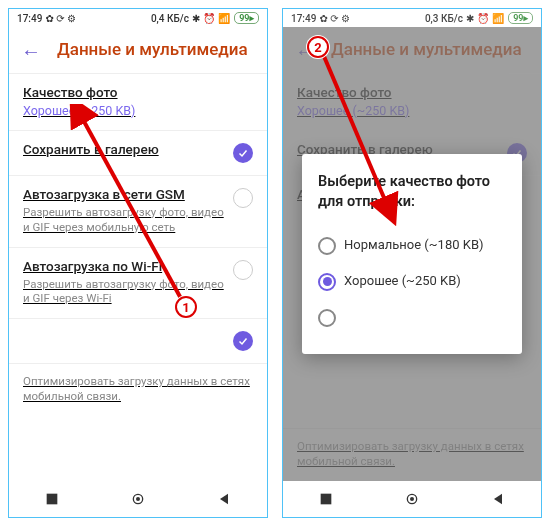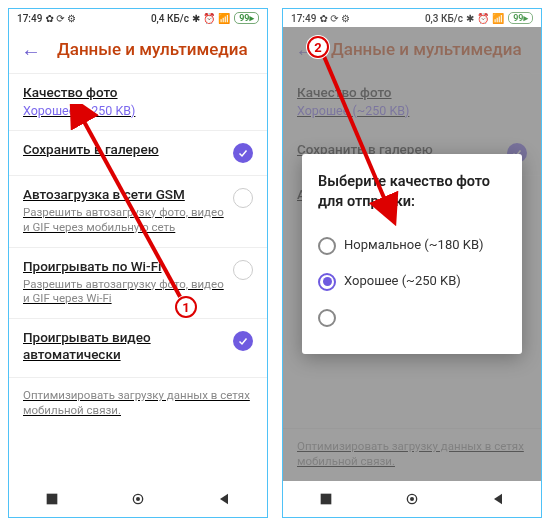--- a/index.html
+++ b/index.html
@@ -82,29 +82,28 @@
     <div class="section">
       <div class="s-text">
         <div class="s-title">Автозагрузка в сети GSM</div>
         <div class="s-sub">Разрешить автозагрузку фото, видео и GIF через мобильную сеть</div>
       </div>
       <div class="chk off"></div>
     </div>
 
     <div class="section">
       <div class="s-text">
-        <div class="s-title">Проигрывать по Wi-Fi</div>
+        <div class="s-title">Автозагрузка по Wi-Fi</div>
         <div class="s-sub">Разрешить автозагрузку фото, видео и GIF через Wi-Fi</div>
       </div>
       <div class="chk off"></div>
     </div>
 
     <div class="section">
       <div class="s-text">
-        <div class="s-title">Проигрывать видео автоматически</div>
       </div>
       <div class="chk on">
           <svg viewBox="0 0 24 24" fill="none" stroke="#fff" stroke-width="3">
             <polyline points="5 13 10 18 19 7"></polyline>
           </svg>
         </div>
     </div>
 
     <div class="section">
       <div class="s-text">

